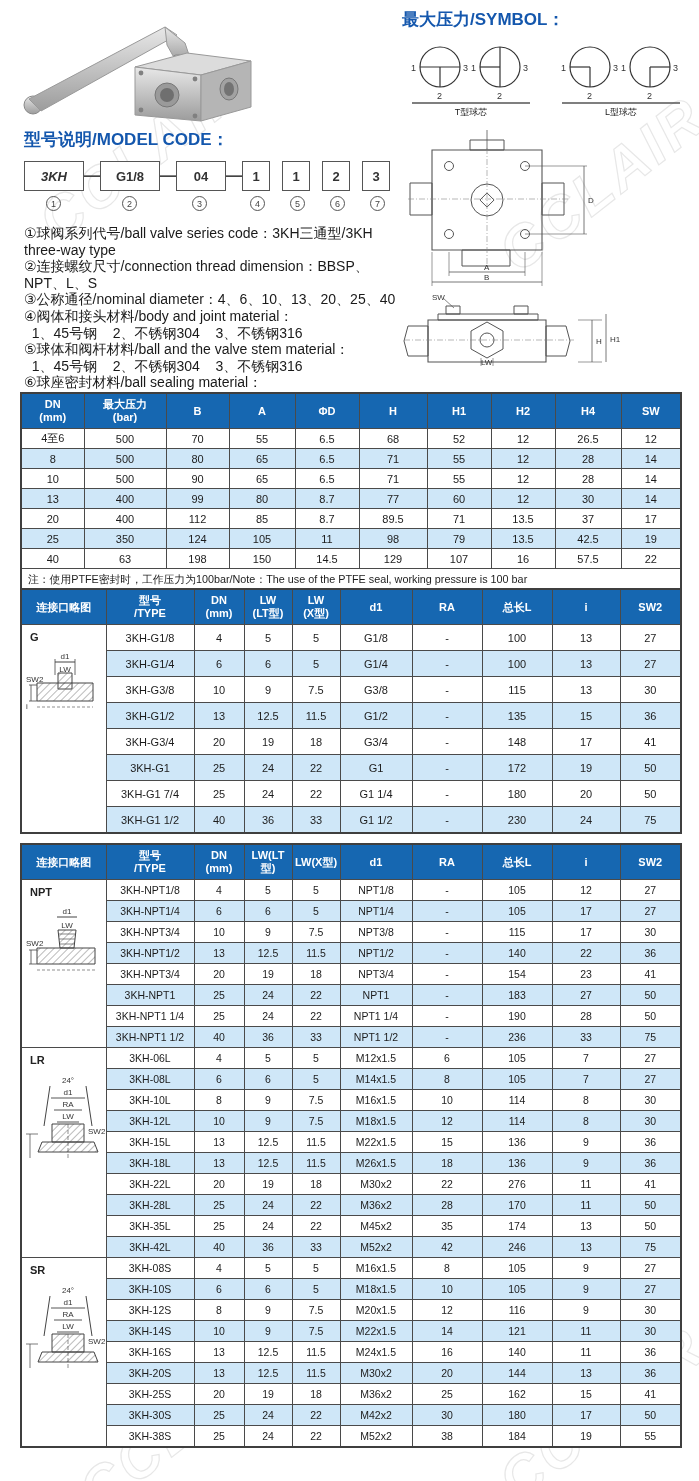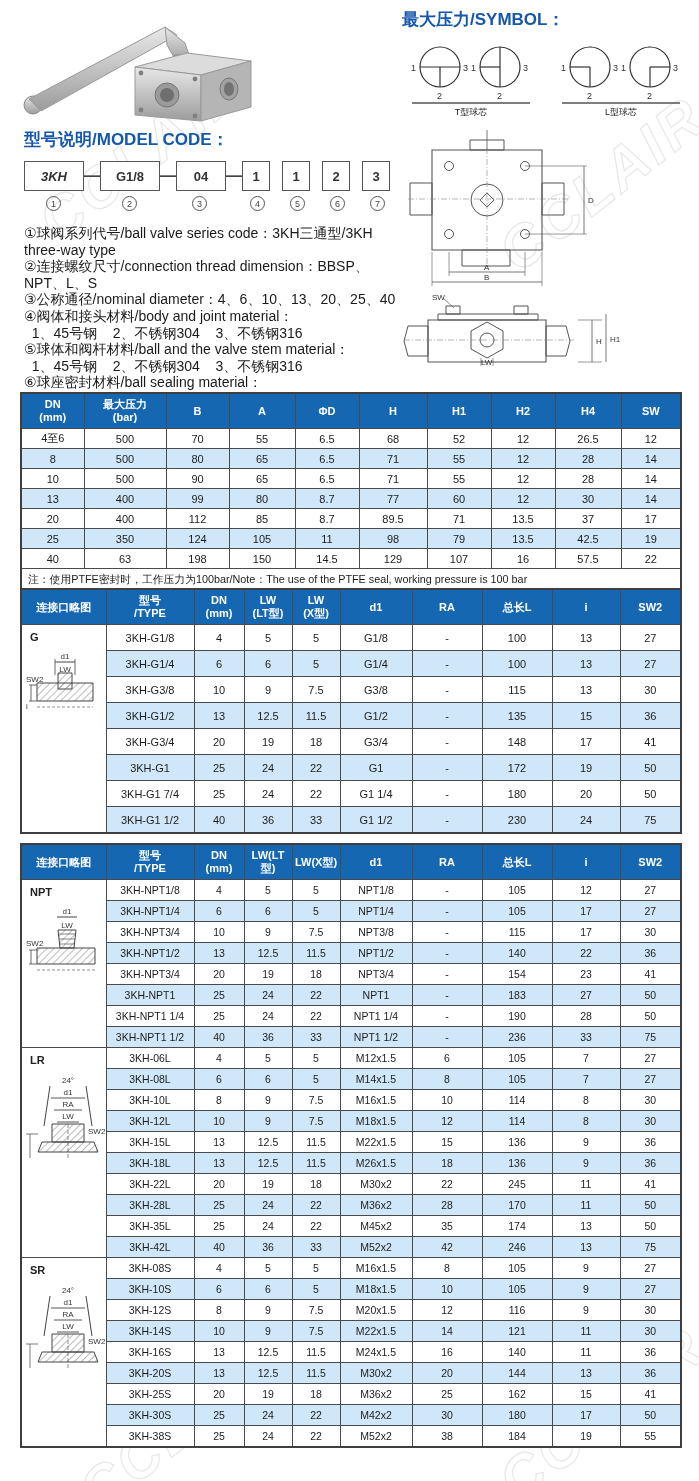--- a/index.html
+++ b/index.html
@@ -721,21 +721,21 @@
             <td>9</td>
             <td>36</td>
           </tr>
           <tr>
             <td>3KH-22L</td>
             <td>20</td>
             <td>19</td>
             <td>18</td>
             <td>M30x2</td>
             <td>22</td>
-            <td>245</td>
+            <td>276</td>
             <td>11</td>
             <td>41</td>
           </tr>
           <tr class="alt">
             <td>3KH-28L</td>
             <td>25</td>
             <td>24</td>
             <td>22</td>
             <td>M36x2</td>
             <td>28</td>

